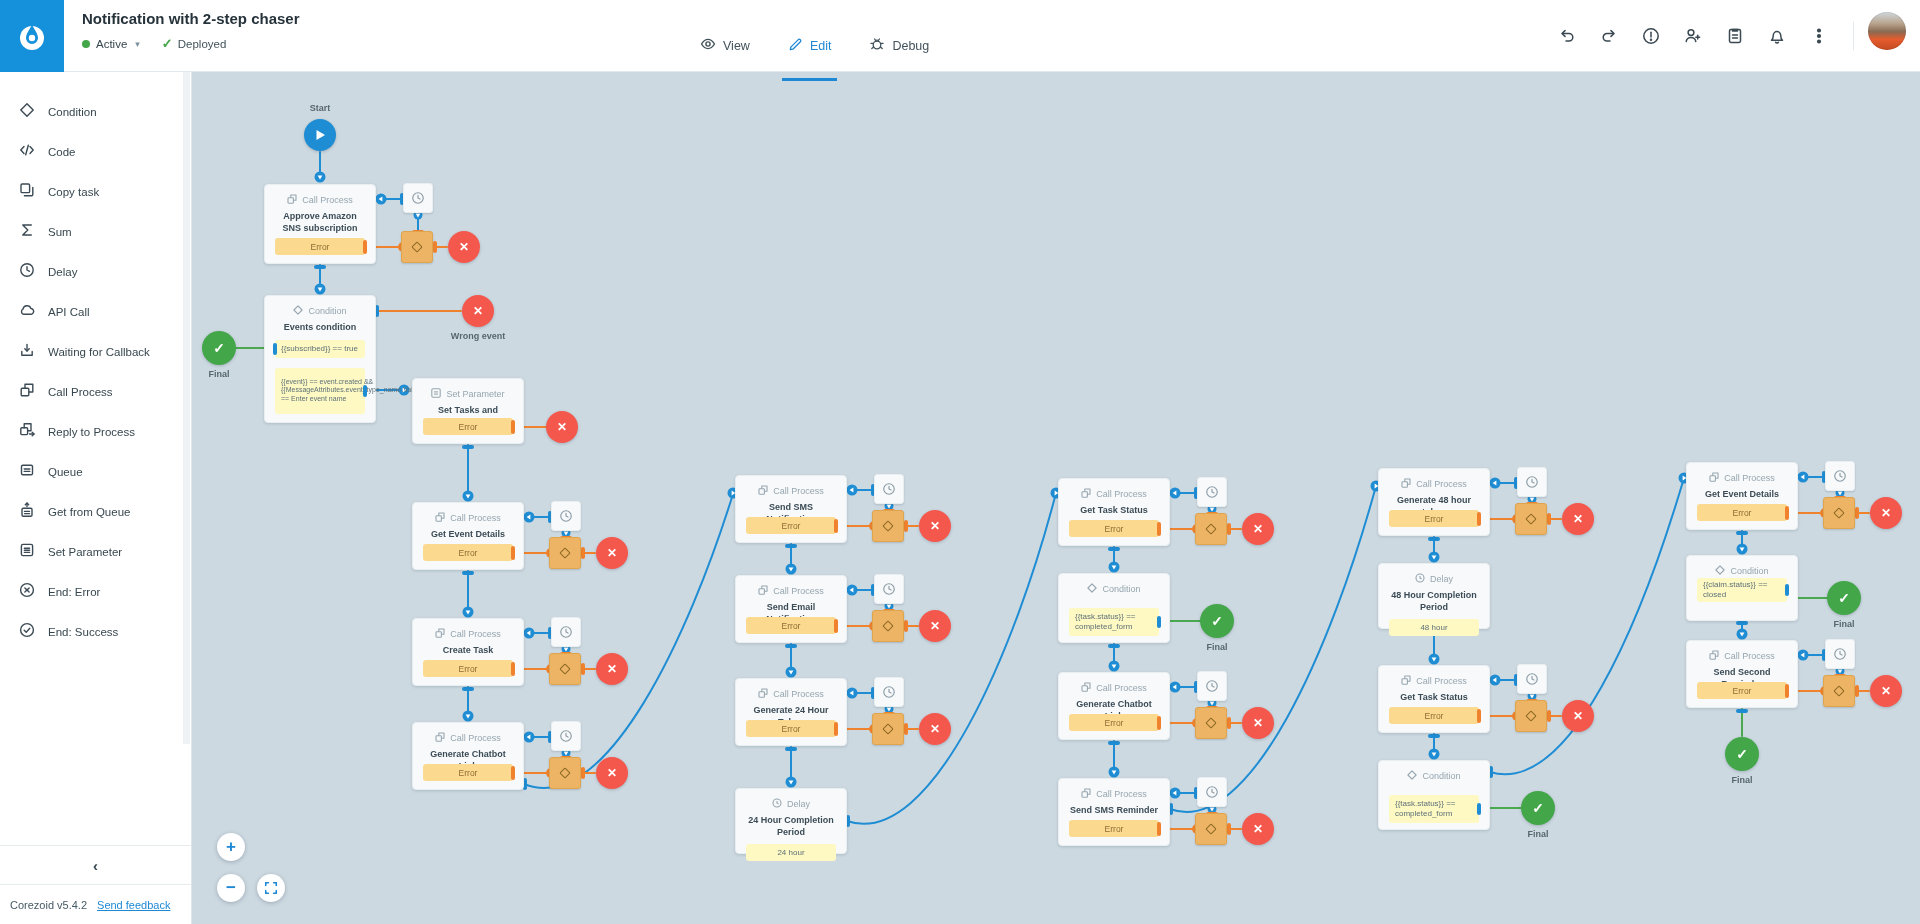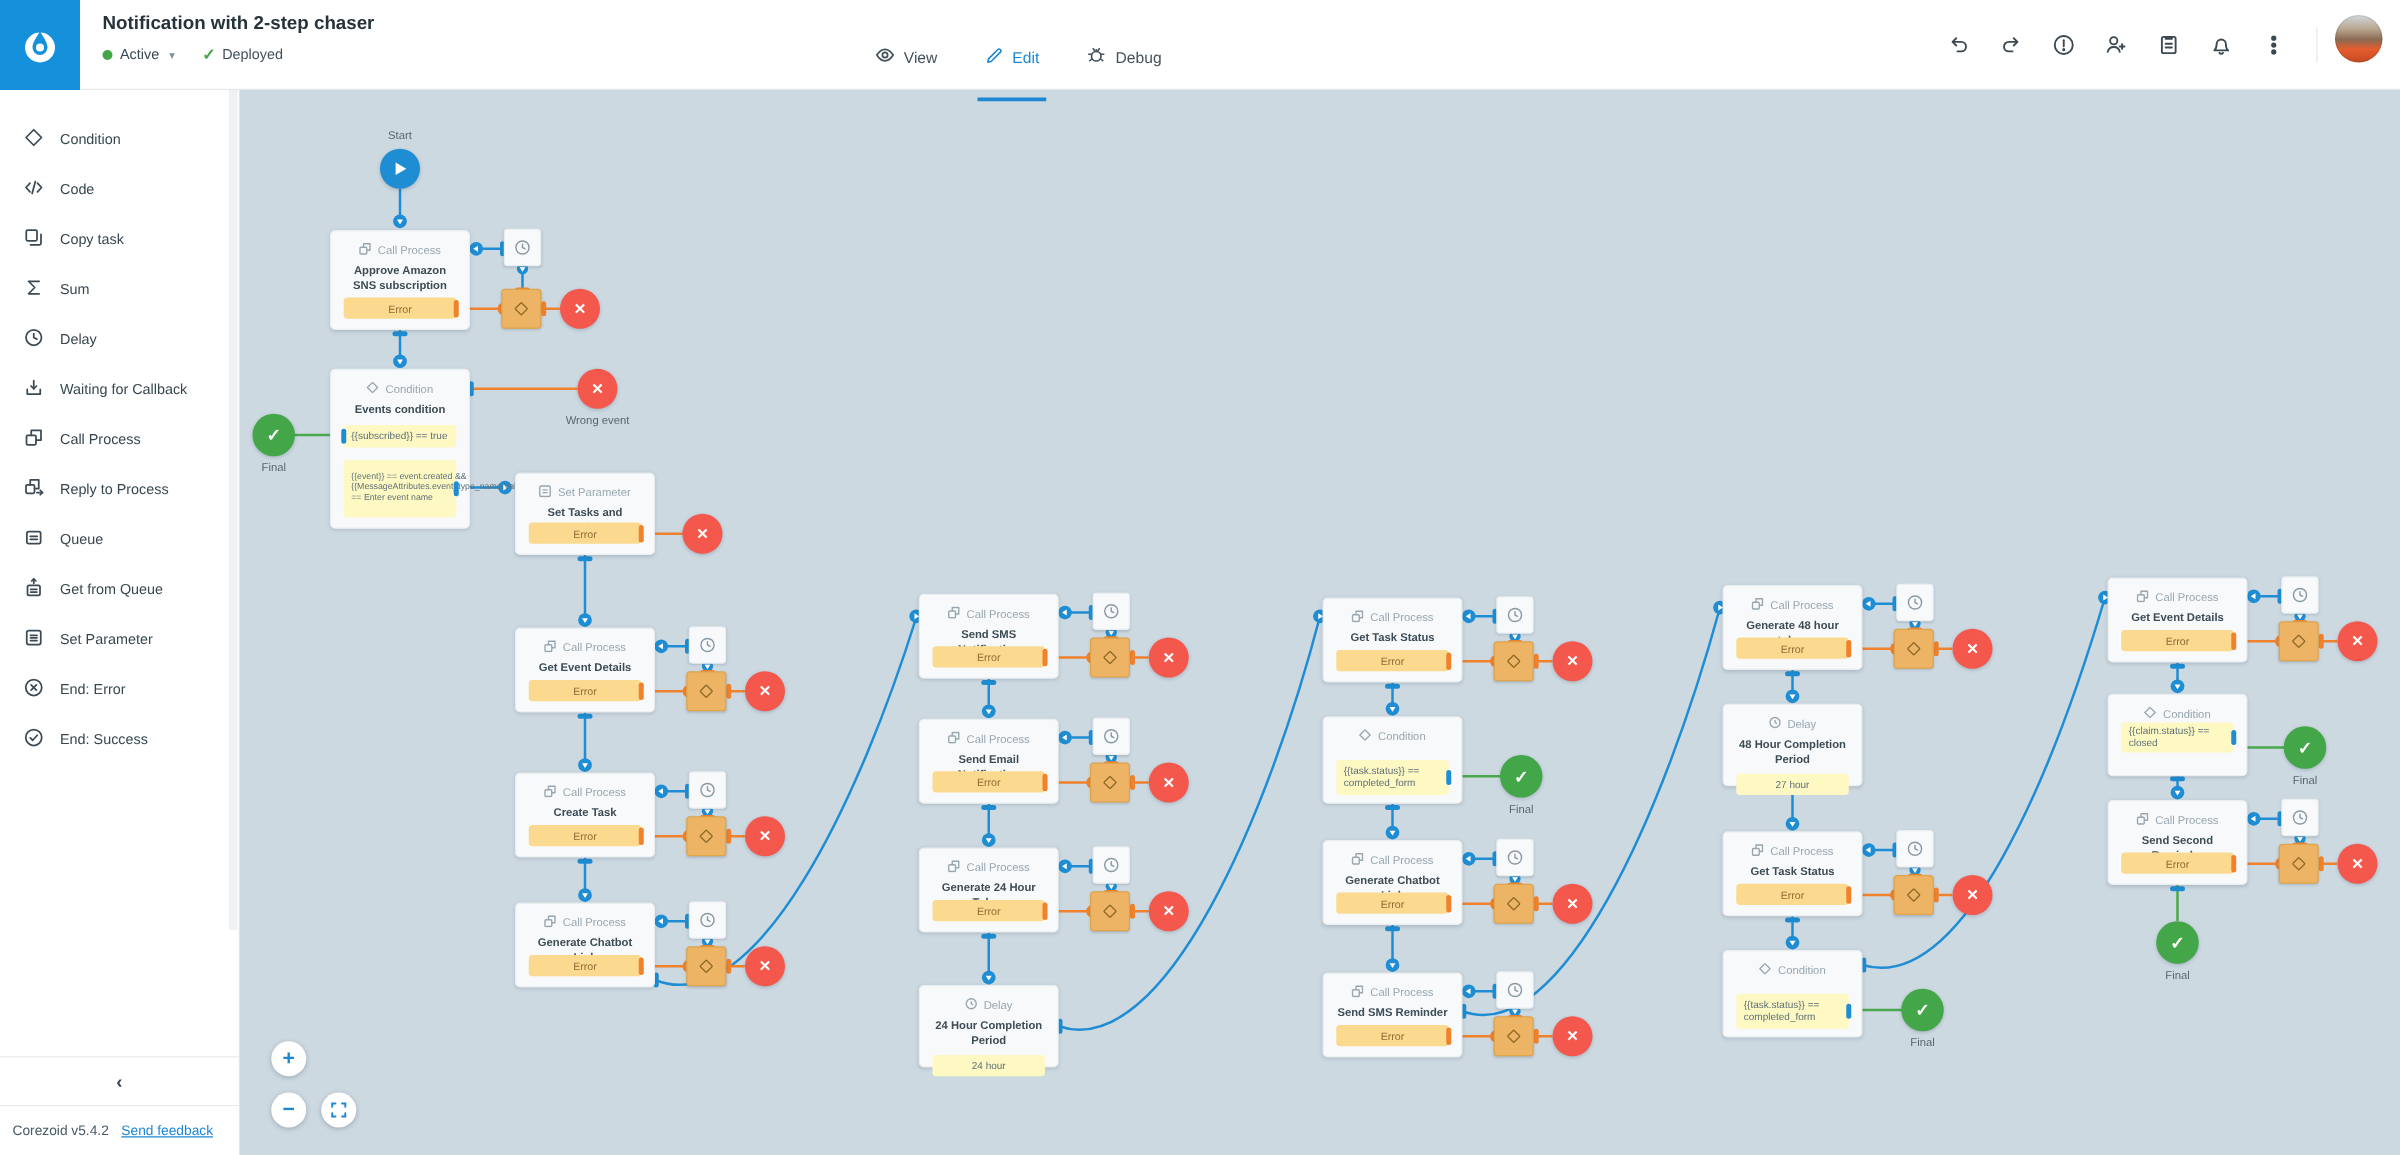--- a/index.html
+++ b/index.html
@@ -71,21 +71,21 @@
     width:4px; height:14px; border-radius:2px; background:#f0822d; }
   .mini-node { position:absolute; width:30px; height:30px; background:#f7f9fa; border:1px solid #e9eef1;
     border-radius:3px; box-shadow:0 1px 2px rgba(40,60,80,.18); display:flex; align-items:center;
     justify-content:center; cursor:pointer; z-index:3; }
   .orange-node { position:absolute; width:32px; height:32px; background:#eeb466; border:1px solid #e0a44b;
     border-radius:3px; box-shadow:0 1px 2px rgba(40,60,80,.2); display:flex; align-items:center;
     justify-content:center; cursor:pointer; z-index:3; }
   .orange-node .dia { width:8px; height:8px; border:1.5px solid #8d6a24; transform:rotate(45deg); border-radius:1px; }
   .circle-node { position:absolute; border-radius:50%; display:flex; align-items:center; justify-content:center;
     color:#fff; font-weight:bold; box-shadow:0 1px 3px rgba(40,60,80,.25); cursor:pointer; z-index:4; }
-  .node-label { position:absolute; text-align:center; font-size:9px; font-weight:normal; color:#56676f;
+  .node-label { position:absolute; text-align:center; font-size:9px; font-weight:bold; color:#56676f;
     white-space:nowrap; transform:translateX(-50%); z-index:4; }
   .zoom-btn { position:absolute; width:28px; height:28px; border-radius:50%; background:#fff;
     box-shadow:0 1px 4px rgba(40,60,80,.3); display:flex; align-items:center; justify-content:center;
     color:#1e88d4; font-size:17px; font-weight:bold; cursor:pointer; z-index:10; }
 </style>
 </head>
 <body>
 
 <div class="topbar">
   <div class="logo">
@@ -215,20 +215,26 @@
             <path d="M12.3 3 H3.8 L8.8 8 L3.8 13 H12.3"></path>
           </svg></span>
     <span class="lbl">Sum</span>
       </div>
       <div class="side-item">
         <span><svg viewBox="0 0 16 16" width="16" height="16" fill="none" stroke="#3b4a54" stroke-width="1.4" stroke-linecap="round" stroke-linejoin="round">
             <circle cx="8" cy="8" r="6.2"></circle>
             <path d="M8 4.8 V8 L10.5 9.3"></path>
           </svg></span>
     <span class="lbl">Delay</span>
+      </div>
+      <div class="side-item">
+        <span><svg viewBox="0 0 16 16" width="16" height="16" fill="none" stroke="#3b4a54" stroke-width="1.4" stroke-linecap="round" stroke-linejoin="round">
+            <path d="M4.8 12.3 H11.6 A2.9 2.9 0 0 0 11.9 6.5 A4.1 4.1 0 0 0 4 7.2 A2.7 2.7 0 0 0 4.8 12.3 Z"></path>
+          </svg></span>
+    <span class="lbl">API Call</span>
       </div>
       <div class="side-item">
         <span><svg viewBox="0 0 16 16" width="16" height="16" fill="none" stroke="#3b4a54" stroke-width="1.4" stroke-linecap="round" stroke-linejoin="round">
             <path d="M2.8 9.5 V13.2 H13.2 V9.5"></path>
             <path d="M8 2.5 V9"></path>
             <path d="M5.8 6.8 L8 9 L10.2 6.8"></path>
           </svg></span>
     <span class="lbl">Waiting for Callback</span>
       </div>
       <div class="side-item">
@@ -856,21 +862,21 @@
       <div class="circle-node" style="left: 1370px; top: 431px; width: 32px; height: 32px; background: rgb(244, 88, 76); font-size: 12px;">✕</div>
       <div class="card" style="left: 1186px; top: 491px; width: 112px; height: 66px;">
         <div class="card-head">
       <span><svg viewBox="0 0 10 10" width="10" height="10" fill="none" stroke="#97a6b0" stroke-width="1.1" stroke-linejoin="round">
               <circle cx="5" cy="5" r="4"></circle>
               <path d="M5 2.9 V5 L6.6 5.9"></path>
             </svg></span>
           <span>Delay</span>
         </div>
         <div class="card-title">48 Hour Completion Period</div>
-        <div class="gray-bar center" style="margin-top:6px; min-height:17px;">27 hour</div>
+        <div class="gray-bar center" style="margin-top:6px; min-height:17px;">48 hour</div>
       </div>
       <div class="card" style="left: 1186px; top: 593px; width: 112px; height: 68px;">
         <div class="card-head">
       <span><svg viewBox="0 0 10 10" width="10" height="10" fill="none" stroke="#97a6b0" stroke-width="1.1" stroke-linejoin="round">
               <rect x="1" y="3.8" width="5.4" height="5.4" rx="0.8"></rect>
               <path d="M3.8 3.8 V1 H9 V6.2 H6.4"></path>
             </svg></span>
           <span>Call Process</span>
         </div>
         <div class="card-title">Get Task Status</div>

